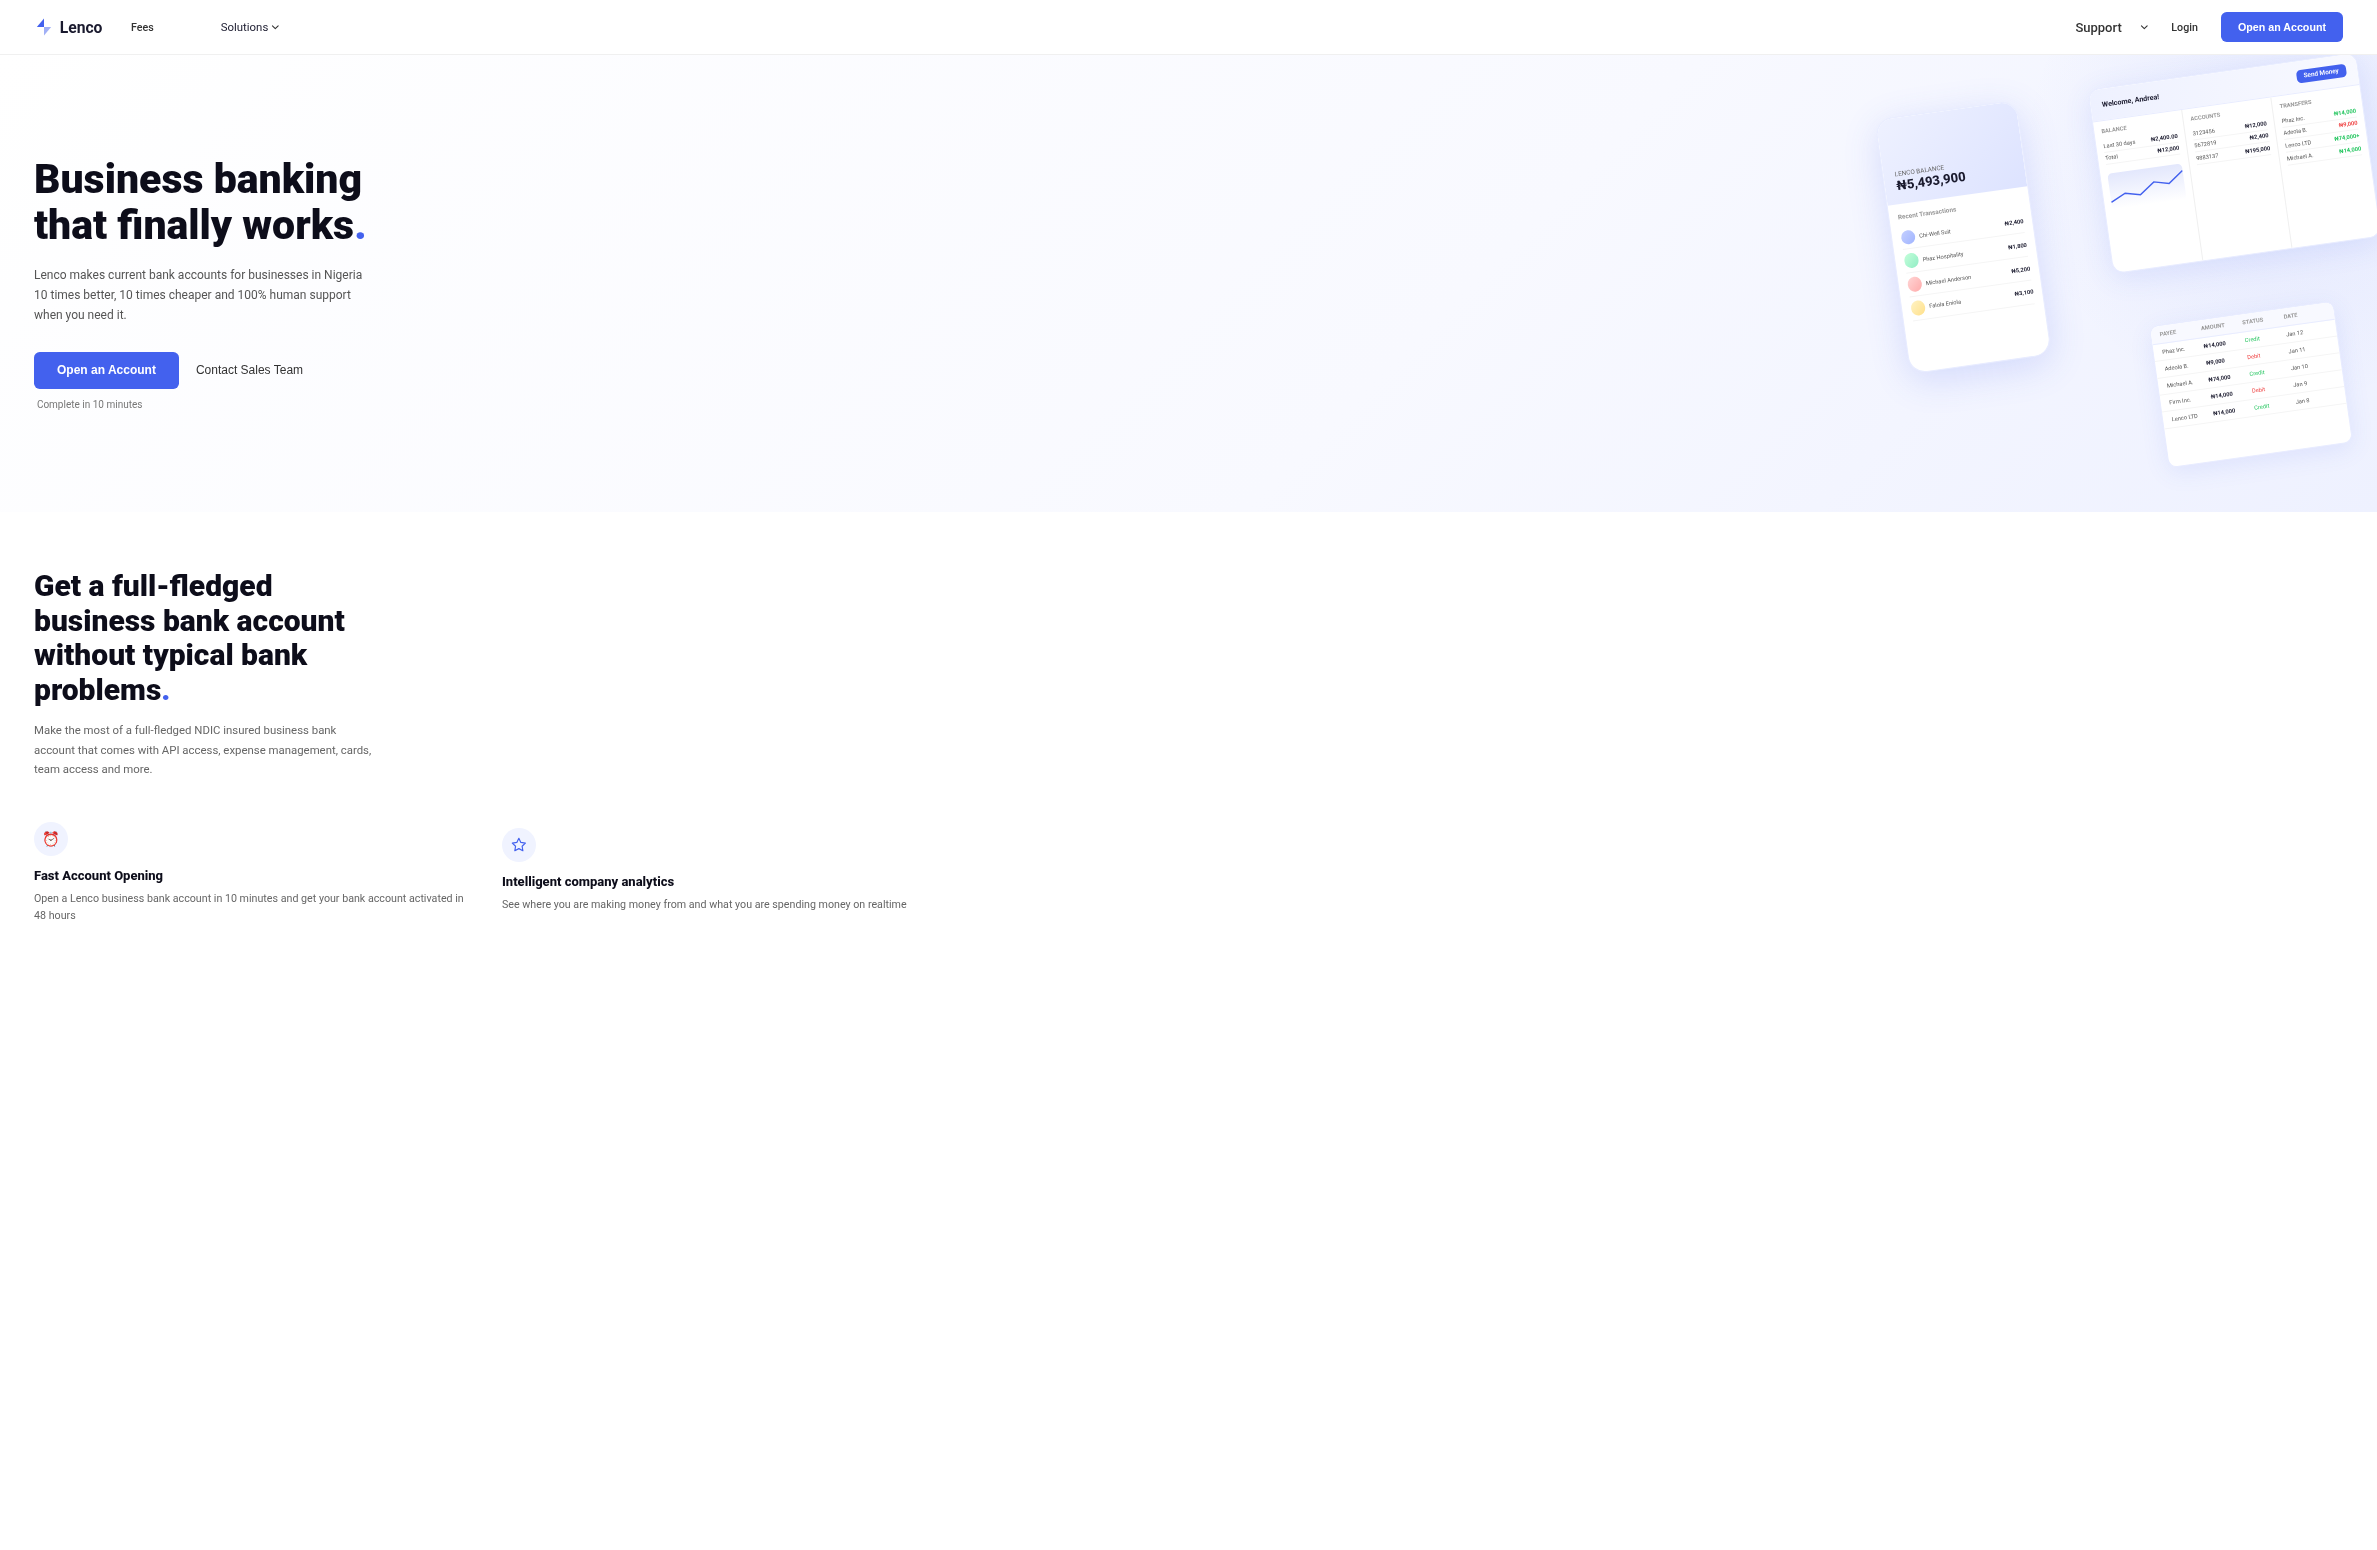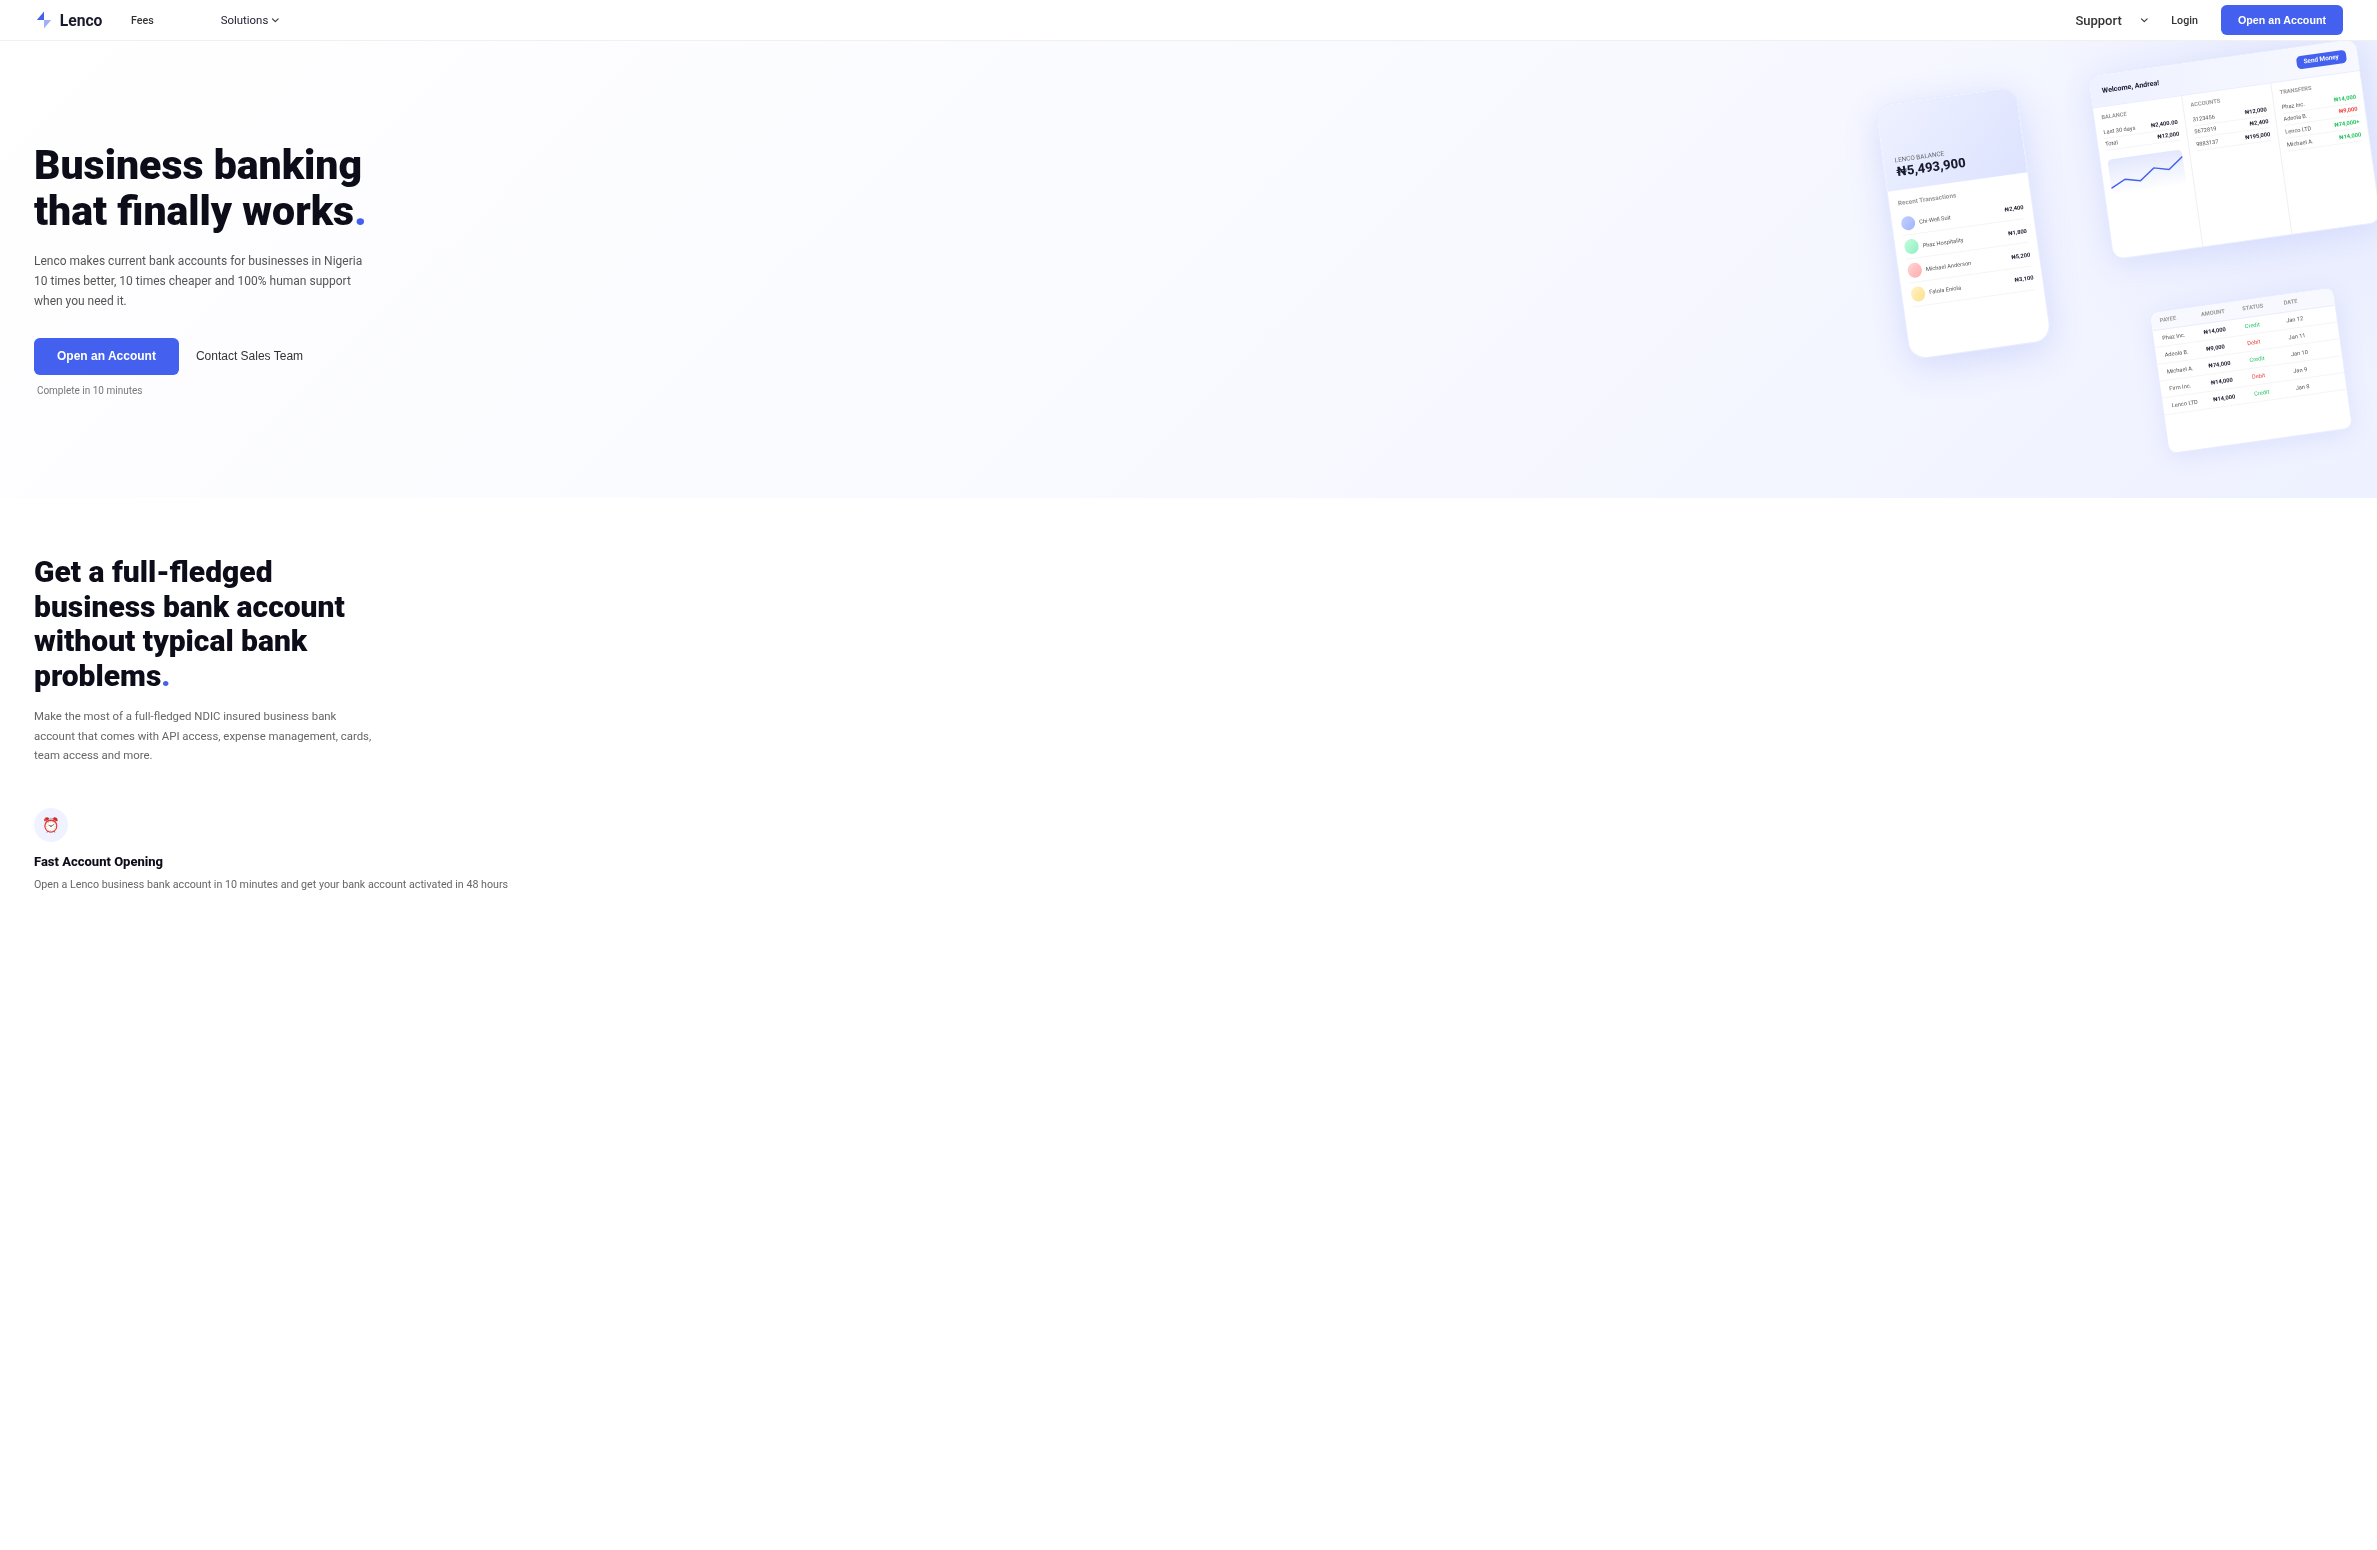--- a/index.html
+++ b/index.html
@@ -9,21 +9,21 @@
       color: #1a1a2e;
       overflow-x: hidden;
     }
 
     
     nav {
       display: flex;
       align-items: center;
       justify-content: space-between;
       padding: 0 34px;
-      height: 41px;
+      height: 55px;
       border-bottom: 0.7px solid #f0f0f0;
       background: #fff;
       position: sticky;
       top: 0;
       z-index: 100;
     }
     .nav-left {
       display: flex;
       align-items: center;
       gap: 28.6px;
@@ -576,16 +576,25 @@
       <p class="section-desc">Make the most of a full-fledged NDIC insured business bank account that comes with API access, expense management, cards, team access and more.</p>
     </div>
     <div class="features-right">
       <div class="feature-card">
         <div class="feature-icon-wrap">
           <span>⏰</span>
         </div>
         <div class="feature-title">Fast Account Opening</div>
         <div class="feature-desc">Open a Lenco business bank account in 10 minutes and get your bank account activated in 48 hours</div>
       </div>
+      <div class="feature-card">
+        <div class="feature-icon-wrap" style="margin-top:5.7px;">
+          <svg width="15.7" height="15.7" viewBox="0 0 24 24" fill="none" stroke="#4361ee" stroke-width="1.8" stroke-linecap="round" stroke-linejoin="round">
+            <polygon points="12 2 15.09 8.26 22 9.27 17 14.14 18.18 21.02 12 17.77 5.82 21.02 7 14.14 2 9.27 8.91 8.26 12 2"></polygon>
+          </svg>
+        </div>
+        <div class="feature-title">Intelligent company analytics</div>
+        <div class="feature-desc">See where you are making money from and what you are spending money on realtime</div>
+      </div>
     </div>
   </div>
 </section>
 
 
 </body></html>

